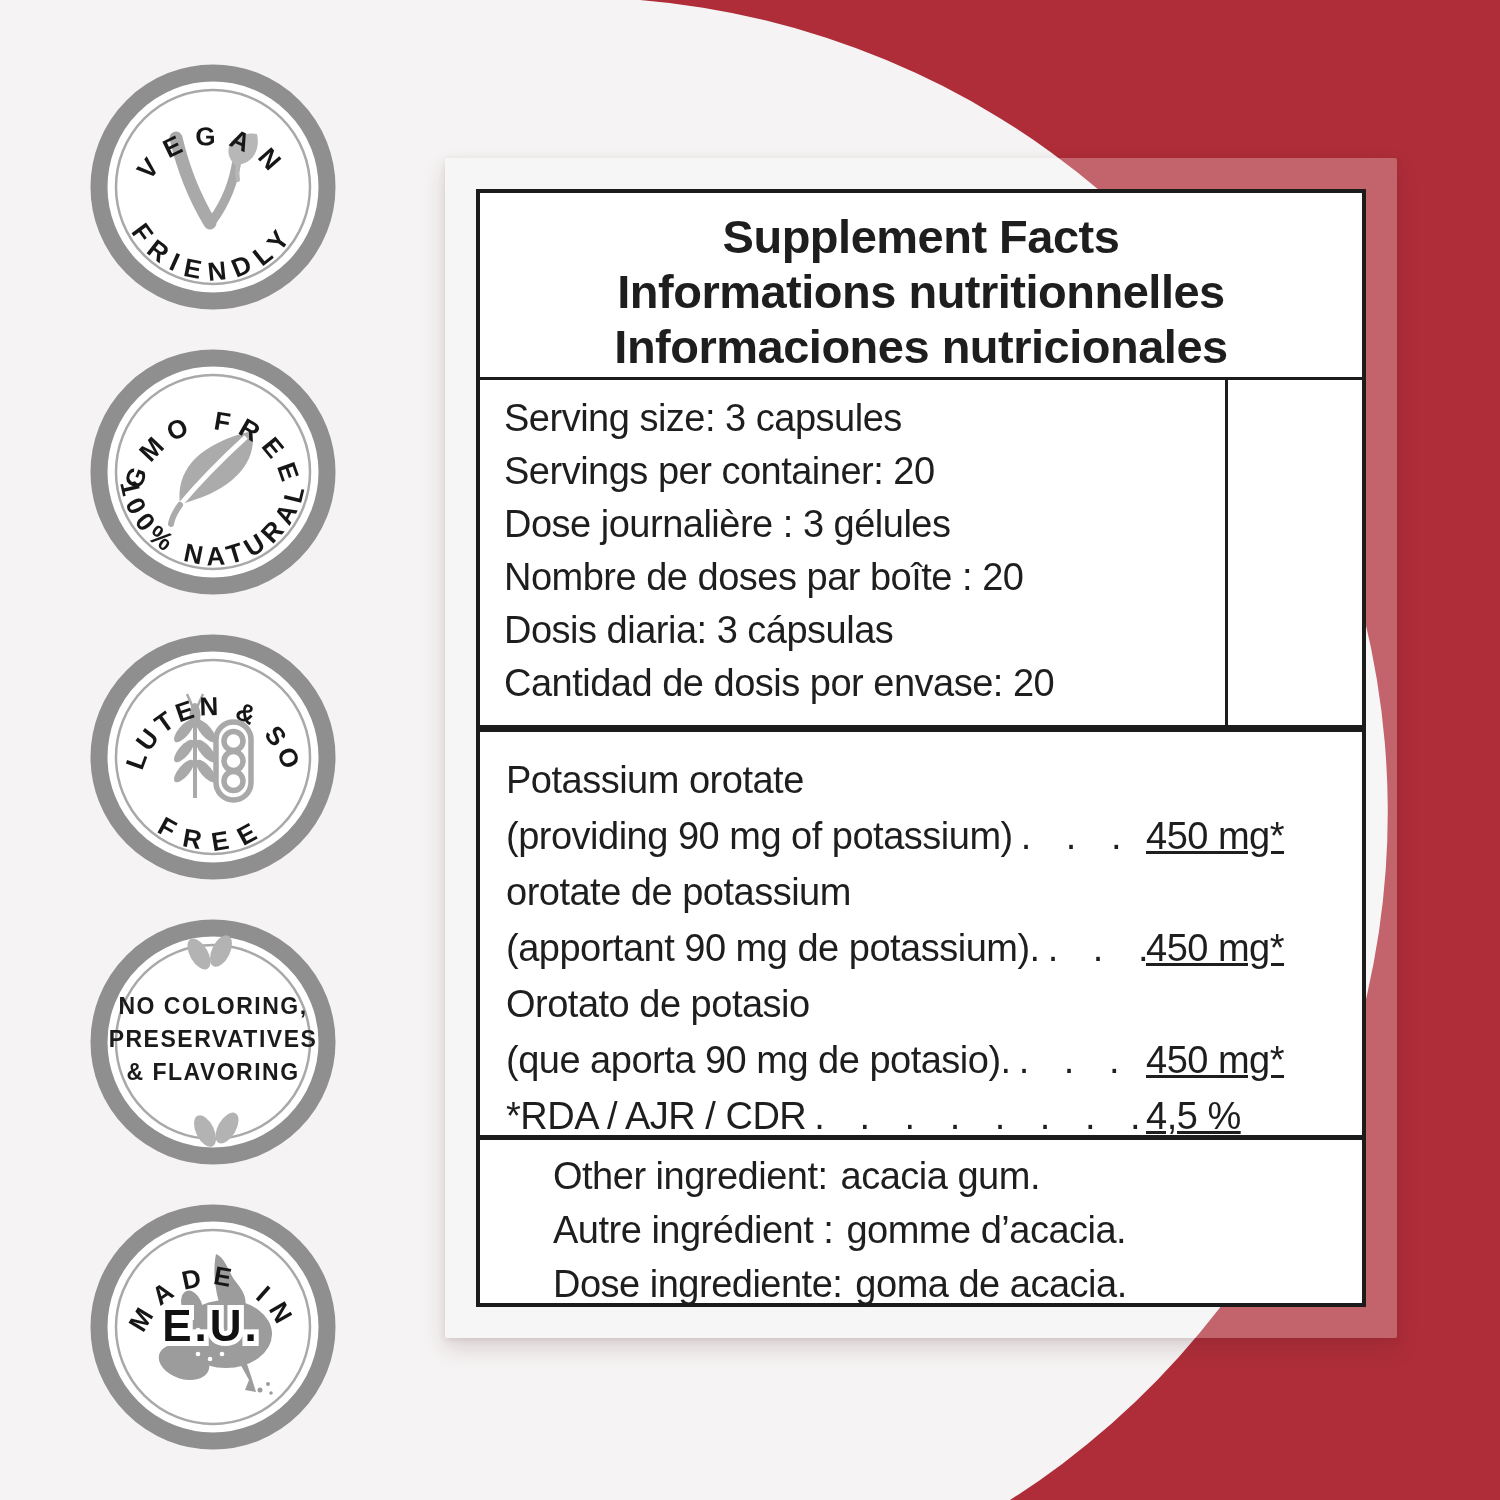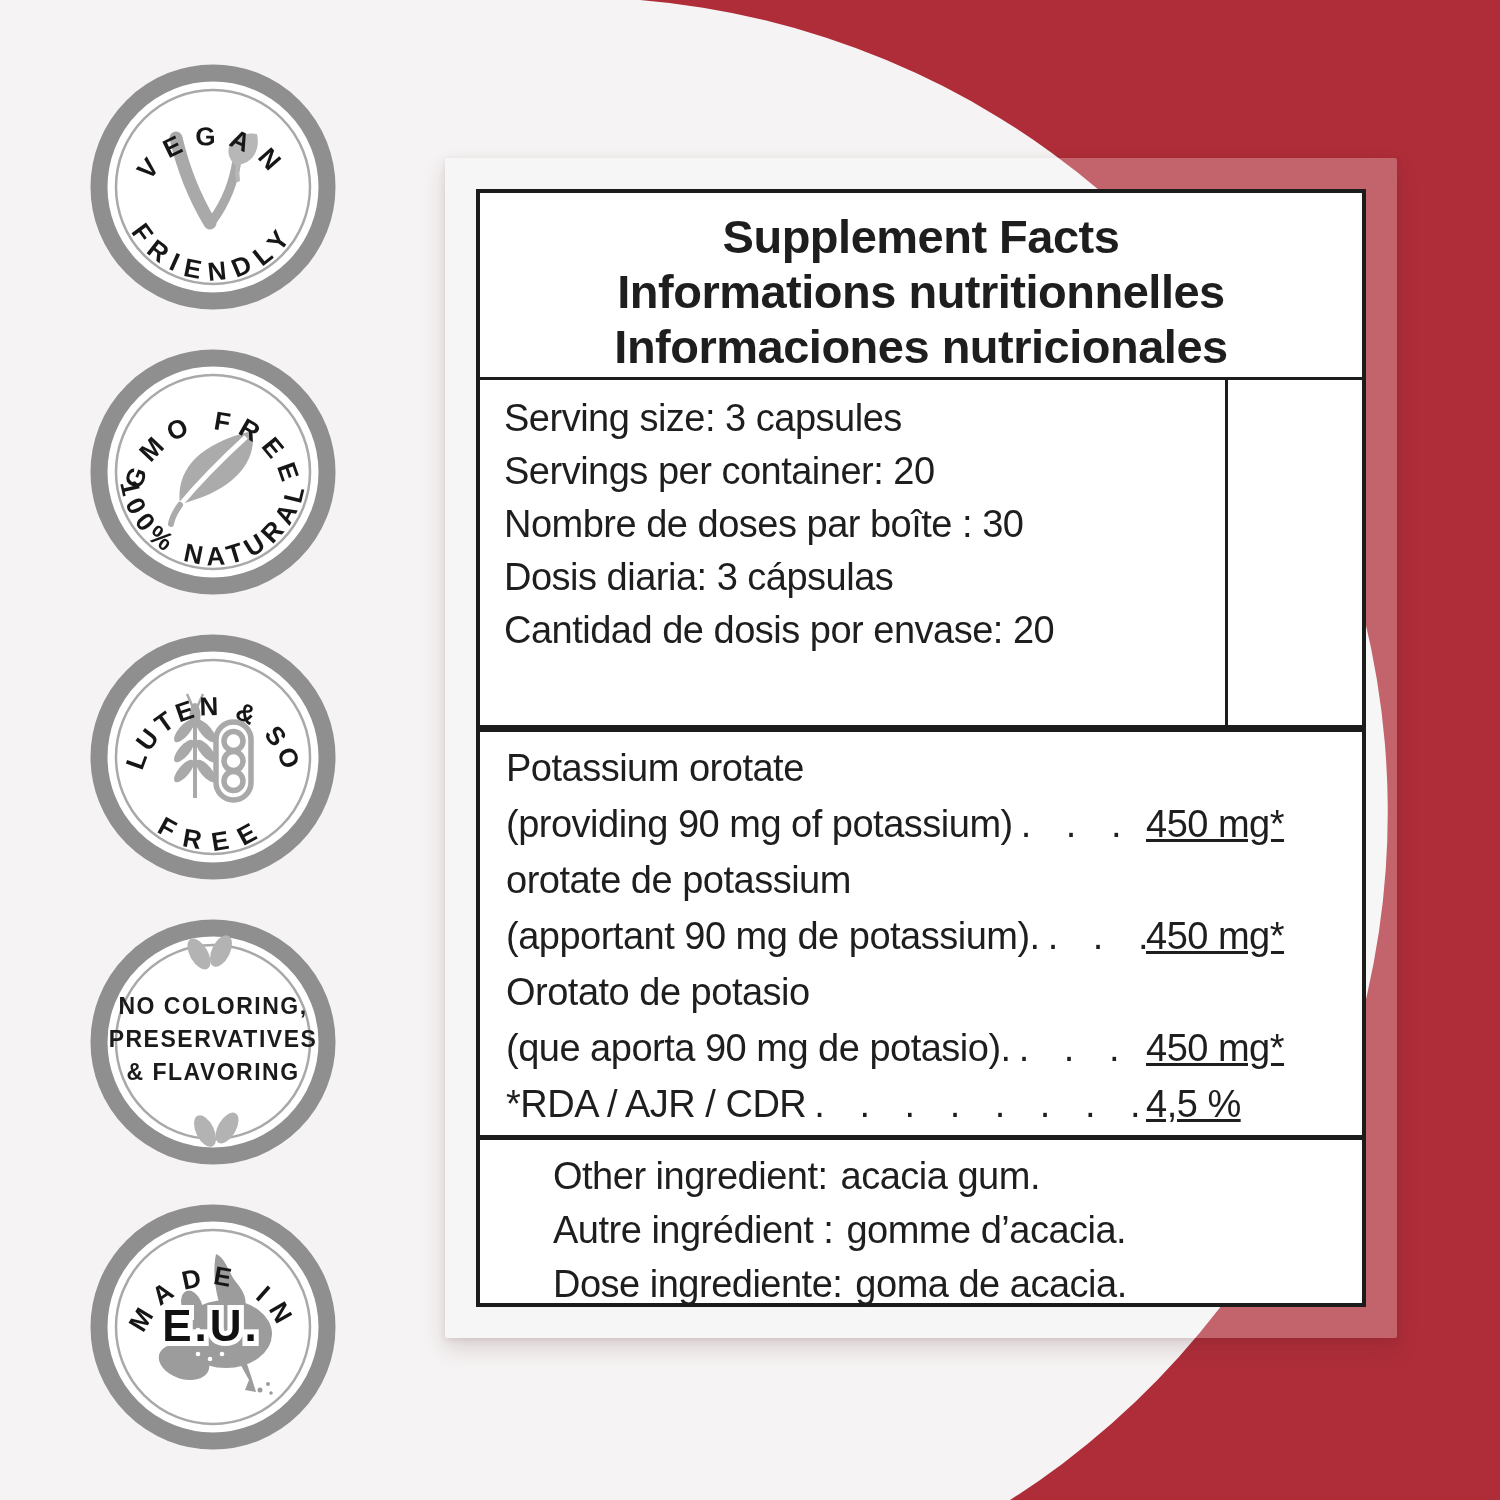--- a/index.html
+++ b/index.html
@@ -32,21 +32,21 @@
     height:187px;border-bottom:3px solid #1c1c1c;box-sizing:border-box;
     padding-top:16px;text-align:center;
   }
   .sec-title div{font-size:47px;font-weight:700;line-height:55px;letter-spacing:-0.5px;}
 
   .sec-serving{height:352px;border-bottom:7px solid #1c1c1c;box-sizing:border-box;display:flex;}
   .srv-left{width:748px;border-right:3px solid #1c1c1c;padding:12px 10px 0 24px;box-sizing:border-box;}
   .srv-right{flex:1;padding:12px 0 0 28px;}
   .srv-line{font-size:38px;line-height:53px;letter-spacing:-0.5px;white-space:nowrap;}
 
-  .sec-nutrients{height:408px;border-bottom:5px solid #1c1c1c;box-sizing:border-box;padding:8px 26px 0 26px;}
+  .sec-nutrients{height:408px;border-bottom:5px solid #1c1c1c;box-sizing:border-box;padding:20px 26px 0 26px;}
   .nrow{display:flex;align-items:baseline;font-size:38px;line-height:56px;letter-spacing:-0.5px;white-space:nowrap;}
   .ndots{flex:1;overflow:hidden;letter-spacing:12px;padding:0 8px;}
   .nval{width:190px;flex:none;text-align:left;text-decoration:underline;}
 
   .sec-other{height:163px;box-sizing:border-box;padding:9px 26px 0 26px;}
   .orow{font-size:38px;line-height:54px;letter-spacing:-0.5px;white-space:nowrap;}
   .olbl{font-weight:400;margin-right:13px;margin-left:47px;}
 </style>
 </head>
 <body>
@@ -185,21 +185,22 @@
       <div class="sec-title">
         <div>Supplement Facts</div>
         <div>Informations nutritionnelles</div>
         <div>Informaciones nutricionales</div>
       </div>
 
       <div class="sec-serving">
         <div class="srv-left">
           <div class="srv-line">Serving size: 3 capsules</div>
           <div class="srv-line">Servings per container: 20</div>
-          <div class="srv-line">Nombre de doses par boîte : 30</div>
+          <div class="srv-line">Dose journalière : 3 gélules</div>
+          <div class="srv-line">Nombre de doses par boîte : 20</div>
           <div class="srv-line">Dosis diaria: 3 cápsulas</div>
           <div class="srv-line">Cantidad de dosis por envase: 20</div>
         </div>
       </div>
 
       <div class="sec-nutrients">
         <div class="nrow">
           <span>Potassium orotate</span>
         </div>
         <div class="nrow">

